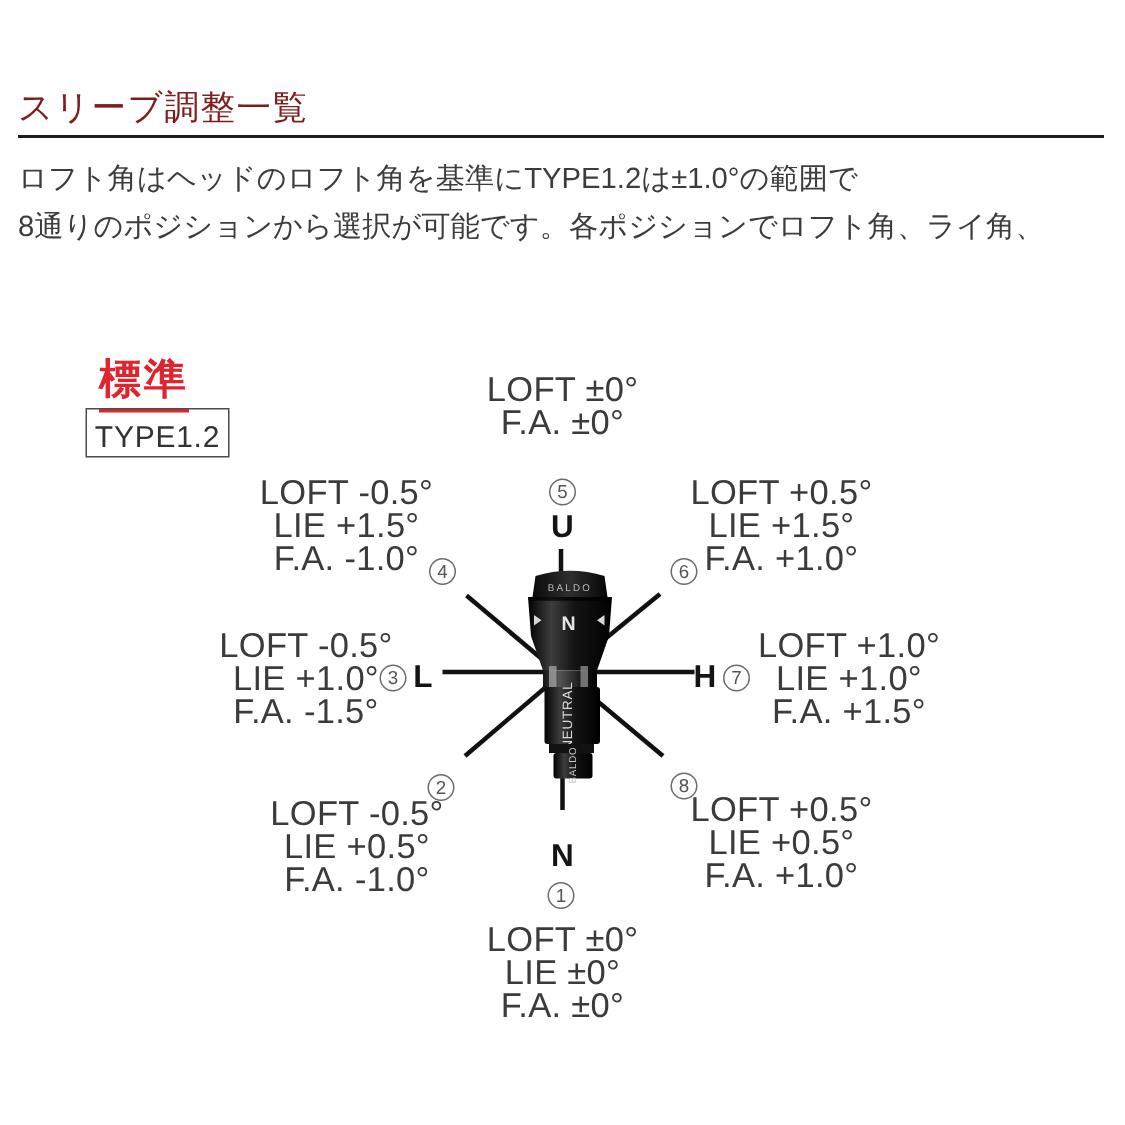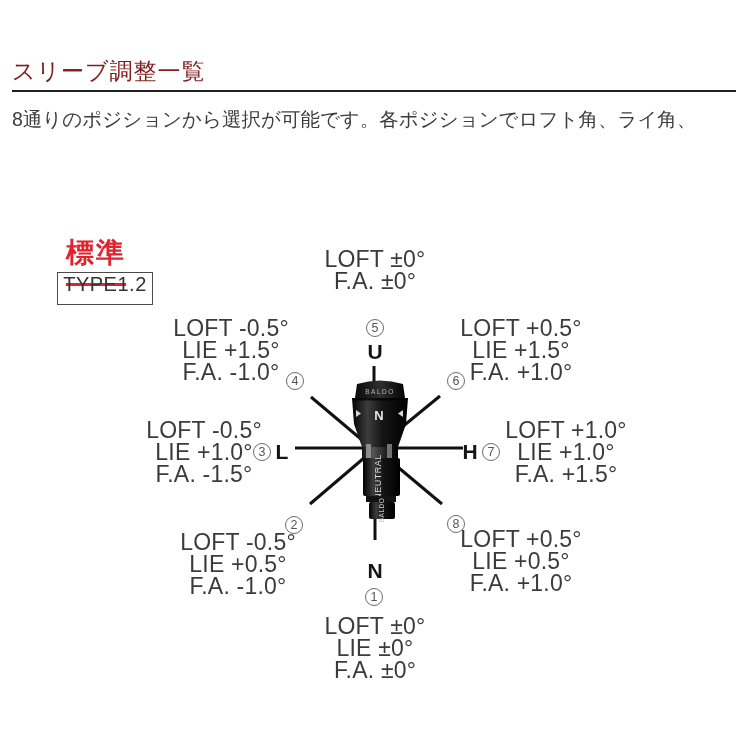--- a/index.html
+++ b/index.html
@@ -21,26 +21,26 @@
     left:12px;top:90px;width:724px;height:2px;background:#1f1f1f;
   }
   .desc{
     left:12px;top:103px;width:710px;
     font-size:19.5px;line-height:32px;color:#3c3c3c;
   }
   
   .std-label{
     left:66px;top:234px;
     font-size:28px;font-weight:bold;letter-spacing:2px;
-    padding-bottom:11px;border-bottom:3px solid;
+    padding-bottom:0;border-bottom:3px solid;
   }
   .type-box{
     left:57px;top:272px;width:94px;height:31px;
     border:1px solid #4a4a4a;
-    display:flex;align-items:flex-start;justify-content:center;
+    display:flex;align-items:flex-end;justify-content:center;
     font-size:20px;color:#333;letter-spacing:0.5px;
   }
   
   .pos-block{
     width:160px;text-align:center;
     font-size:23px;line-height:21.8px;color:#3b3b3b;
     letter-spacing:0.2px;white-space:nowrap;
   }
   .pb-5{left:295px;top:249px;}
   .pb-4{left:151px;top:318px;}
@@ -77,20 +77,21 @@
   .d-n{left:360px;top:559px;}
   svg{display:block;}
 </style>
 </head>
 <body>
 
 <div class="abs page-title">スリーブ調整一覧</div>
 <div class="abs title-rule"></div>
 
 <div class="abs desc">
+  <div>ロフト角はヘッドのロフト角を基準にTYPE1.2は±1.0°の範囲で</div>
   <div>8通りのポジションから選択が可能です。各ポジションでロフト角、ライ角、</div>
 </div>
 
 <div class="abs std-label" id="std-label" style="color: rgb(224, 35, 45); border-bottom-color: rgb(224, 35, 45);">標準</div>
 <div class="abs type-box">
   <span>TYPE1.2</span>
 </div>
 
 <svg class="abs" style="left:0;top:0;" width="750" height="750" viewBox="0 0 750 750">
   <defs>

